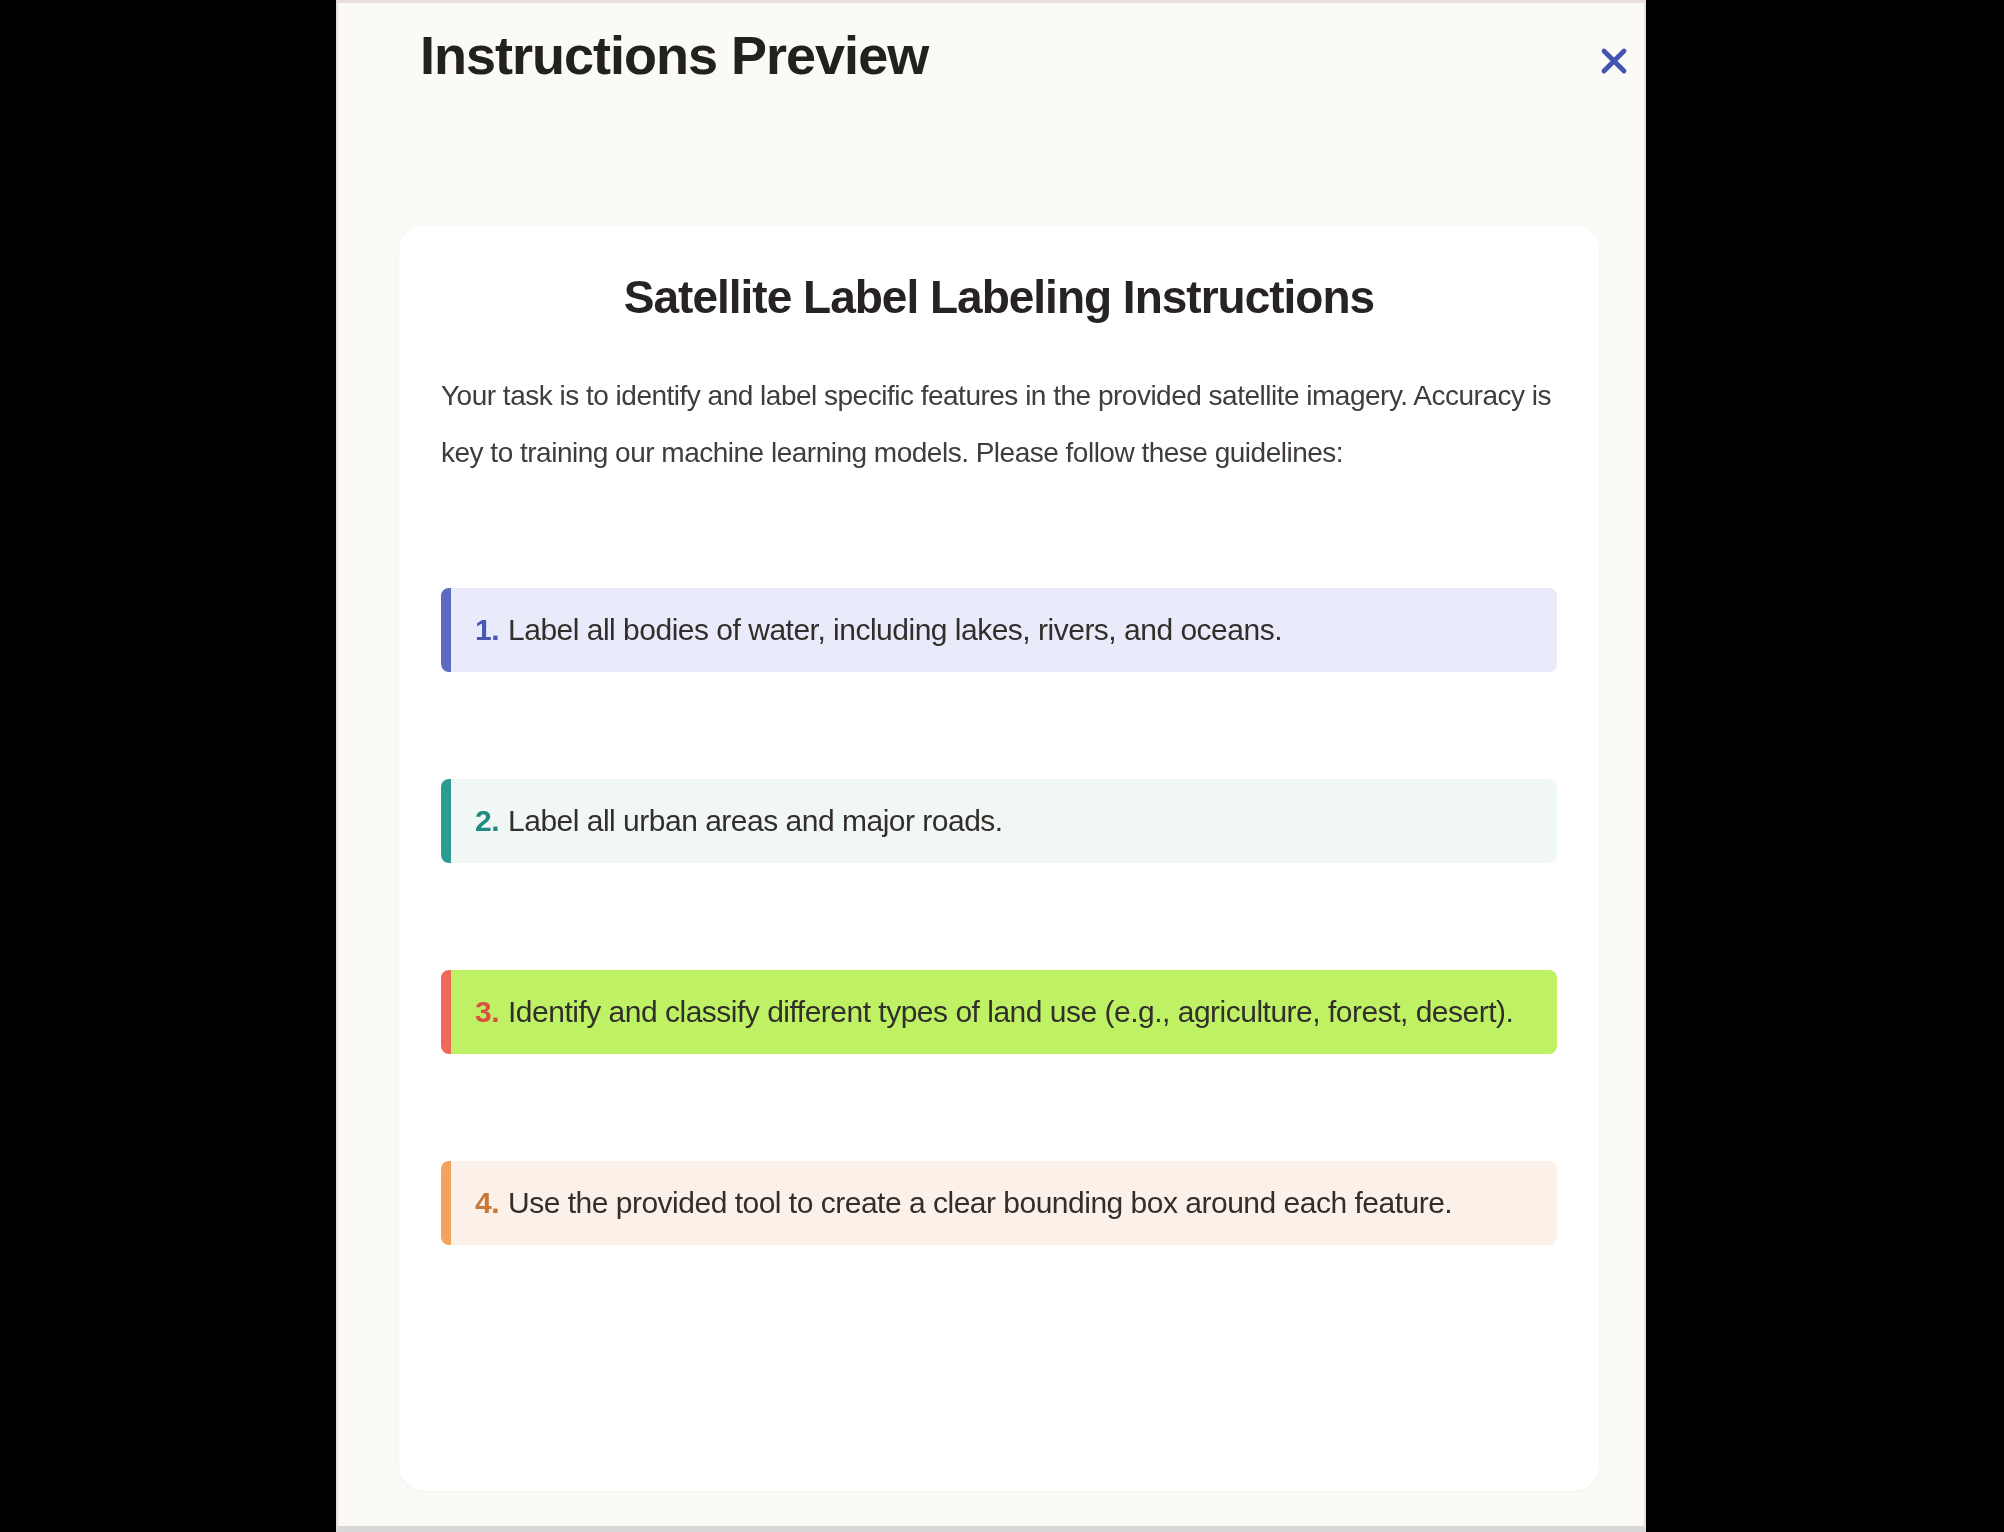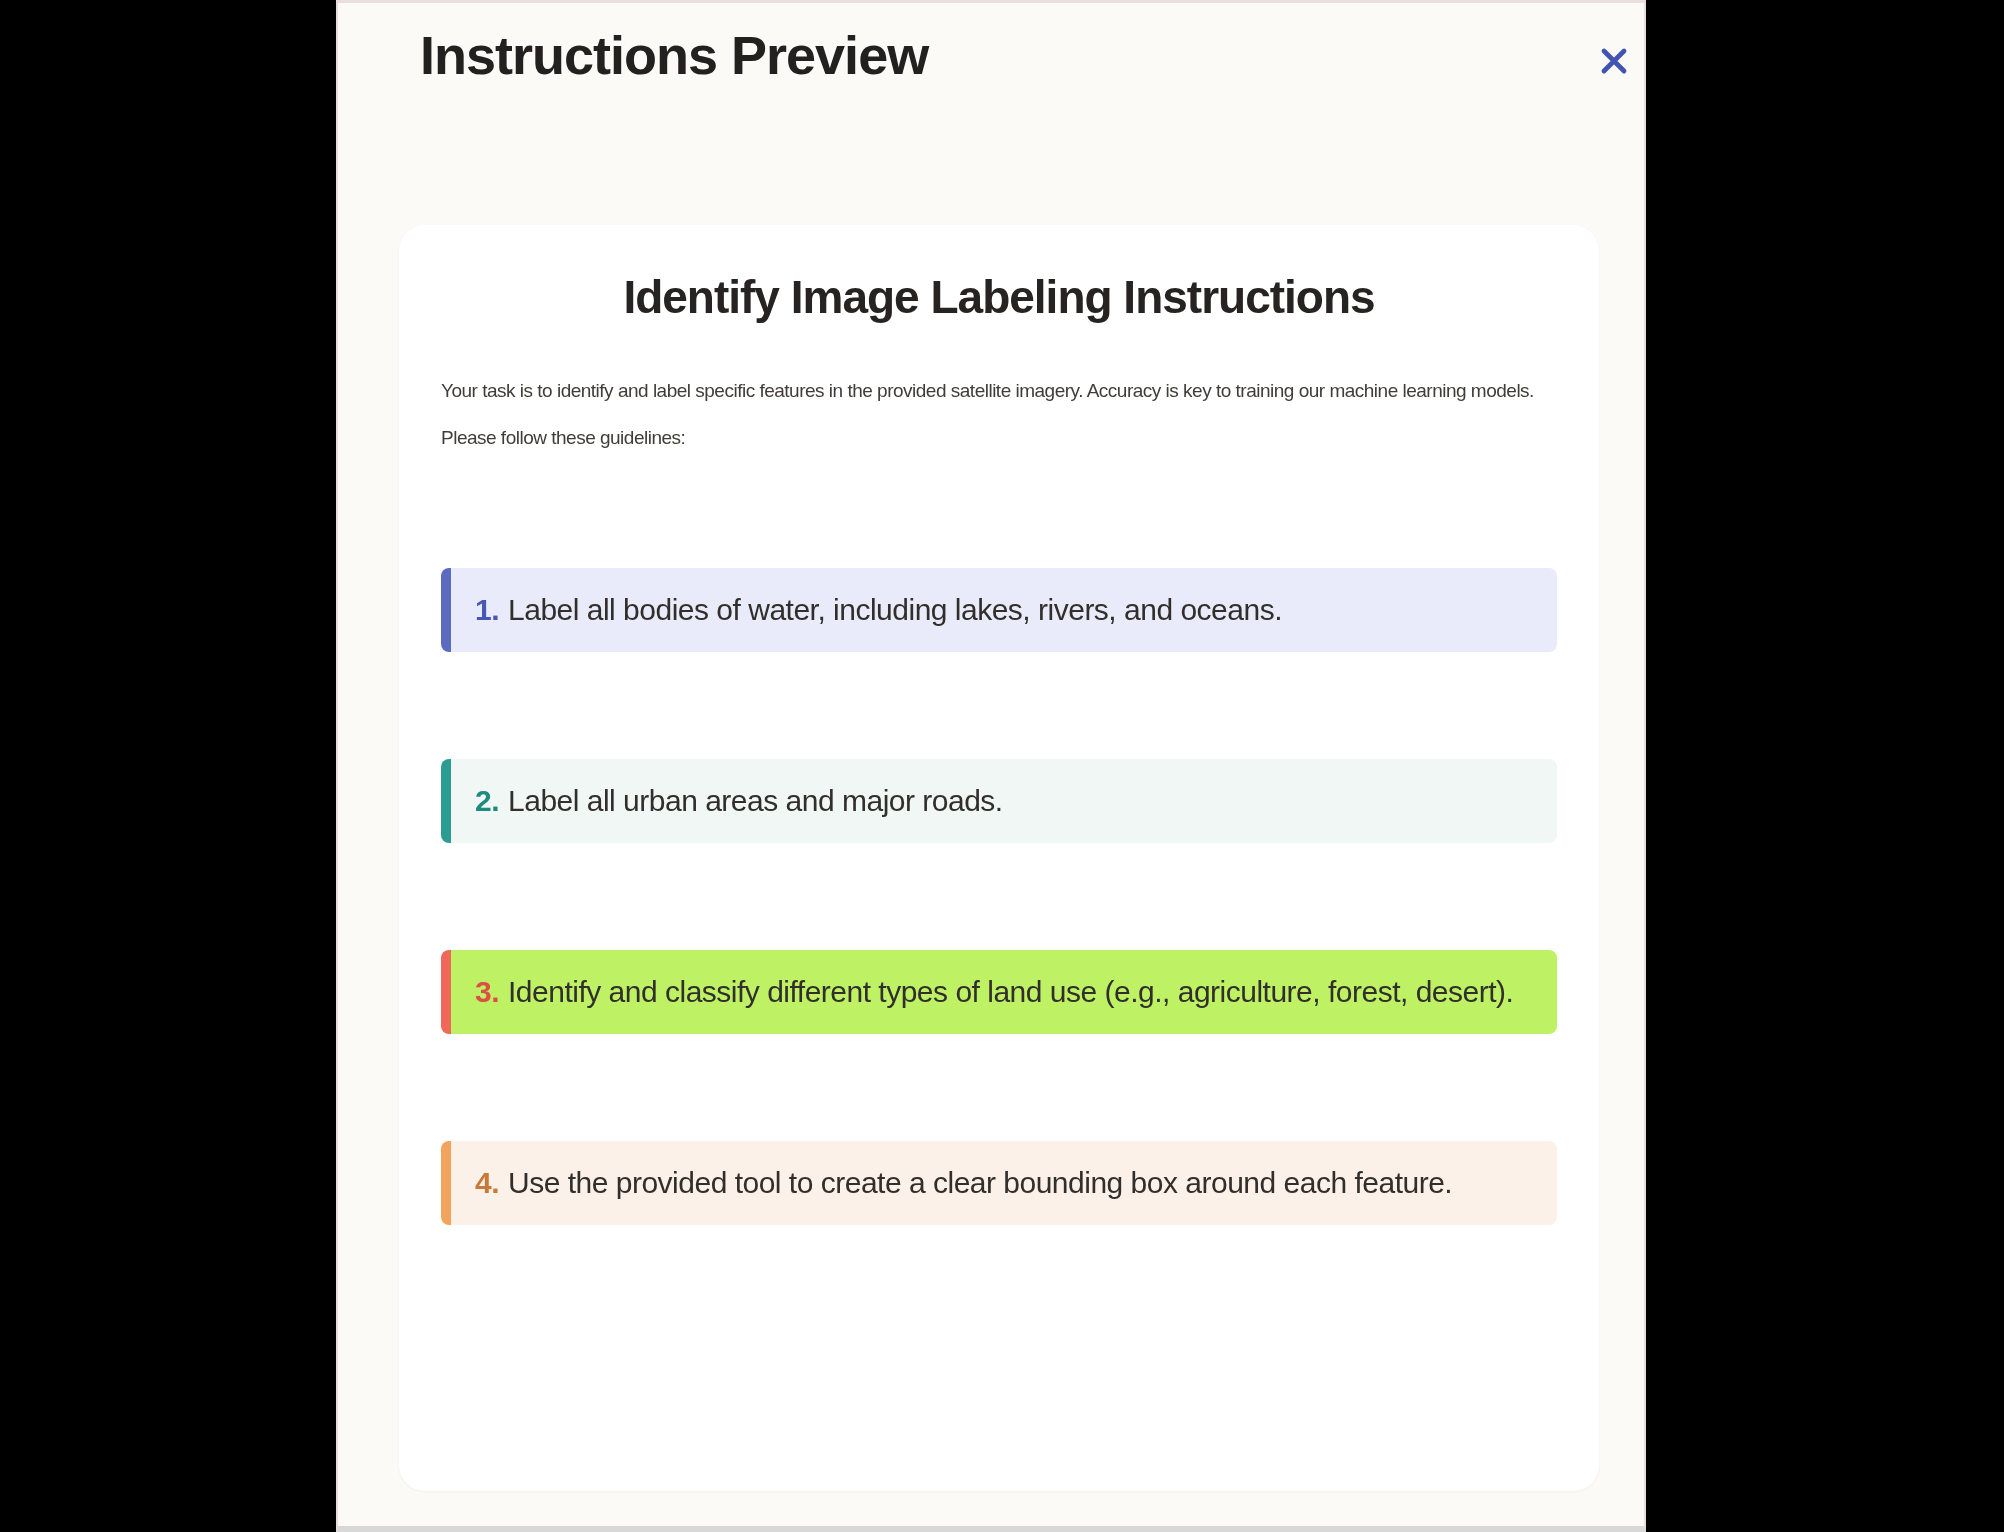--- a/index.html
+++ b/index.html
@@ -59,22 +59,22 @@
     margin-top: 44px;
     text-align: center;
     font-size: 46px;
     font-weight: 700;
     letter-spacing: -1px;
     color: #262322;
     line-height: 56px;
   }
   .card-intro {
     margin-top: 42px;
-    font-size: 19px;
-    line-height: 47px;
+    font-size: 28px;
+    line-height: 57px;
     letter-spacing: -0.5px;
     color: #403C39;
     max-width: 1118px;
   }
 
   .items { margin-top: 107px; }
   .instruction-item {
     border-left: 10px solid #888;
     border-radius: 8px;
     background: #F5F5F5;
@@ -100,21 +100,21 @@
     <div class="modal-header">
       <h1 class="modal-title">Instructions Preview</h1>
       <button class="close-btn">
         <svg width="36" height="36" viewBox="0 0 36 36">
           <path d="M8 8 L28 28 M28 8 L8 28" stroke="#4154AF" stroke-width="4.8" stroke-linecap="round" fill="none"></path>
         </svg>
       </button>
     </div>
 
     <div class="card">
-      <h2 class="card-heading">Identify Image Labeling Instructions</h2>
+      <h2 class="card-heading">Satellite Label Labeling Instructions</h2>
 
       <p class="card-intro">Your task is to identify and label specific features in the provided satellite imagery. Accuracy is key to training our machine learning models. Please follow these guidelines:</p>
 
       <div class="items">
 
         <div class="instruction-item" style="background: rgb(233, 235, 250); border-left-color: rgb(92, 107, 192);">
           <span class="num" style="color: rgb(71, 87, 180);">1.</span><span class="txt">Label all bodies of water, including lakes, rivers, and oceans.</span>
         </div>
 
         <div class="instruction-item" style="background: rgb(240, 247, 245); border-left-color: rgb(43, 156, 145);">

